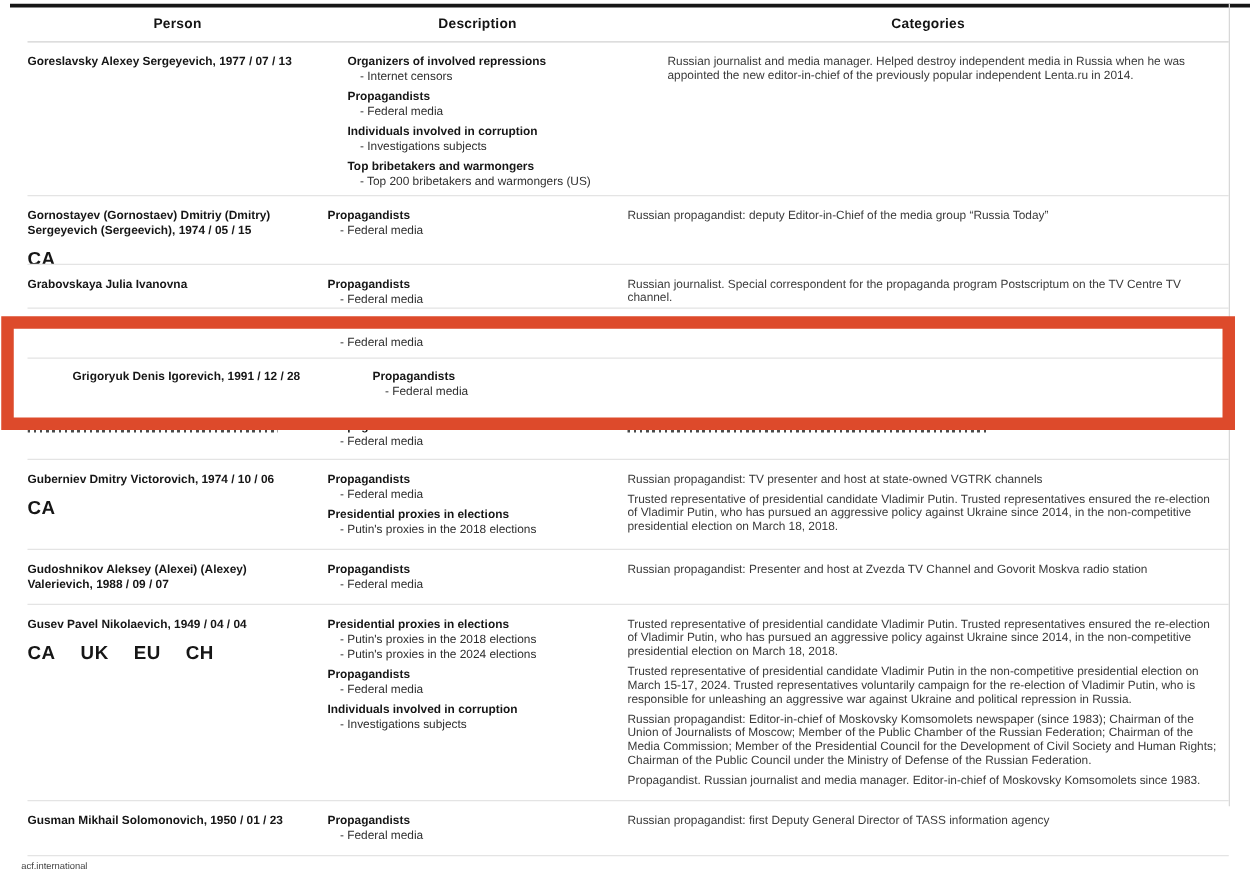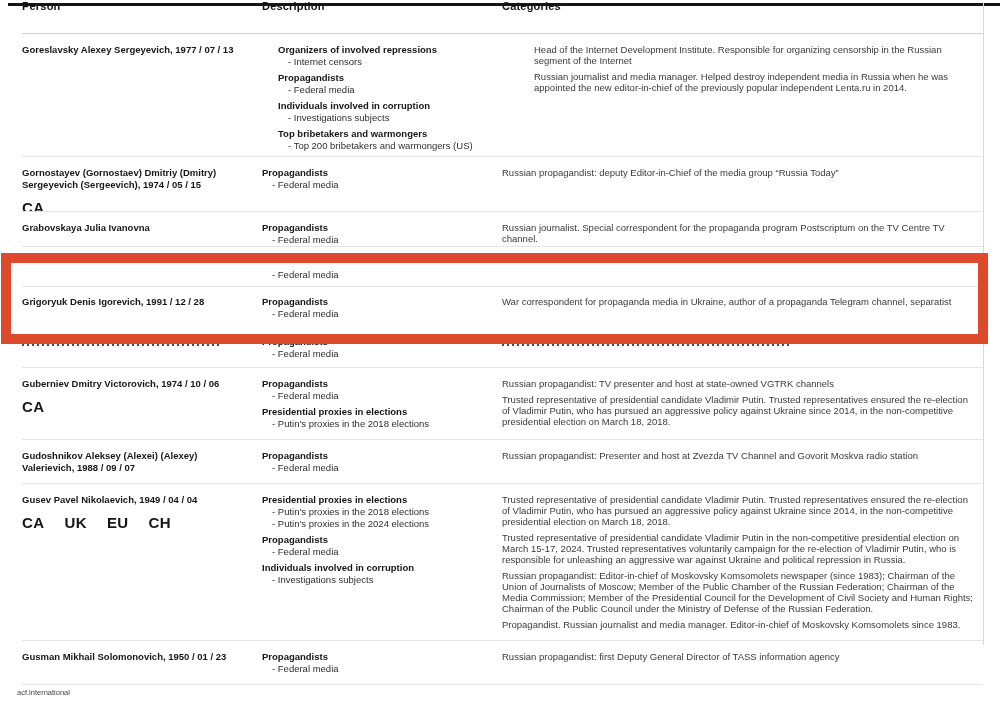--- a/index.html
+++ b/index.html
@@ -5,31 +5,31 @@
   html,body{margin:0;padding:0;background:#ffffff;}
   body{width:1000px;height:707px;overflow:hidden;position:relative;
        font-family:"Liberation Sans", sans-serif;color:#1a1a1a;}
   .page{position:absolute;inset:0;background:#fff;}
 
   .top-rule{position:absolute;left:8px;top:3px;width:992px;height:3px;background:#161616;}
   .right-rule{position:absolute;left:983px;top:3px;width:1px;height:642px;background:#d8d8d8;}
 
   .table{position:absolute;left:22px;top:0;width:961px;}
   .thead{display:grid;grid-template-columns:240px 240px 1fr;height:34px;
-         border-bottom:1px solid #d2d2d2;box-sizing:border-box;padding-top:0;}
+         border-bottom:1px solid #d2d2d2;box-sizing:border-box;padding-top:13px;text-align:center;}
   .col-h{font-size:11px;font-weight:bold;color:#141414;letter-spacing:.2px;}
 
   .row{display:grid;grid-template-columns:240px 240px 1fr;
        border-bottom:1px solid #e4e4e4;box-sizing:border-box;
        padding:10px 0 5px;overflow:hidden;}
   .row-0{height:123px;gap:16px;}
   .row-1{height:55px;padding-bottom:0;}
   .row-2{height:35px;padding-bottom:0;}
   .row-3{height:40px;}
-  .row-4{height:45px;padding-top:9px;border-bottom-color:transparent;}
+  .row-4{height:45px;padding-top:9px;border-bottom-color:transparent;margin-left:36px;}
   .row-5{height:36px;padding-top:4px;padding-bottom:0;}
 
   .person{padding-right:14px;}
   .pname{font-size:9.5px;font-weight:bold;line-height:12px;color:#161616;}
   .badges{margin-top:8px;display:flex;gap:20px;font-size:15px;font-weight:bold;color:#161616;letter-spacing:.4px;}
 
   .cats{padding-right:10px;}
   .cat-group{margin-bottom:4px;}
   .cat-header{font-size:9.5px;font-weight:bold;line-height:12px;color:#161616;}
   .cat-item{font-size:9.5px;line-height:12px;color:#2e2e2e;padding-left:10px;}
@@ -79,21 +79,20 @@
             <div class="cat-group">
               <div class="cat-header">Individuals involved in corruption</div>
               <div class="cat-item">- Investigations subjects</div>
             </div>
             <div class="cat-group">
               <div class="cat-header">Top bribetakers and warmongers</div>
               <div class="cat-item">- Top 200 bribetakers and warmongers (US)</div>
             </div>
           </div>
           <div class="desc">
-            <p>Head of the Internet Development Institute. Responsible for organizing censorship in the Russian segment of the Internet</p>
             <p>Russian journalist and media manager. Helped destroy independent media in Russia when he was appointed the new editor-in-chief of the previously popular independent Lenta.ru in 2014.</p>
           </div>
         </div>
         <div class="row row-1">
           <div class="person">
             <div class="pname">Gornostayev (Gornostaev) Dmitriy (Dmitry) Sergeyevich (Sergeevich), 1974 / 05 / 15</div>
             <div class="badges">
               <span>CA</span>
             </div>
           </div>
@@ -133,23 +132,20 @@
         </div>
         <div class="row row-4">
           <div class="person">
             <div class="pname">Grigoryuk Denis Igorevich, 1991 / 12 / 28</div>
           </div>
           <div class="cats">
             <div class="cat-group">
               <div class="cat-header">Propagandists</div>
               <div class="cat-item">- Federal media</div>
             </div>
-          </div>
-          <div class="desc">
-            <p>War correspondent for propaganda media in Ukraine, author of a propaganda Telegram channel, separatist</p>
           </div>
         </div>
         <div class="row row-5">
           <div class="person">
             <div class="strip s-name"></div>
           </div>
           <div class="cats">
             <div class="cat-group">
               <div class="cat-header">Propagandists</div>
               <div class="cat-item">- Federal media</div>

